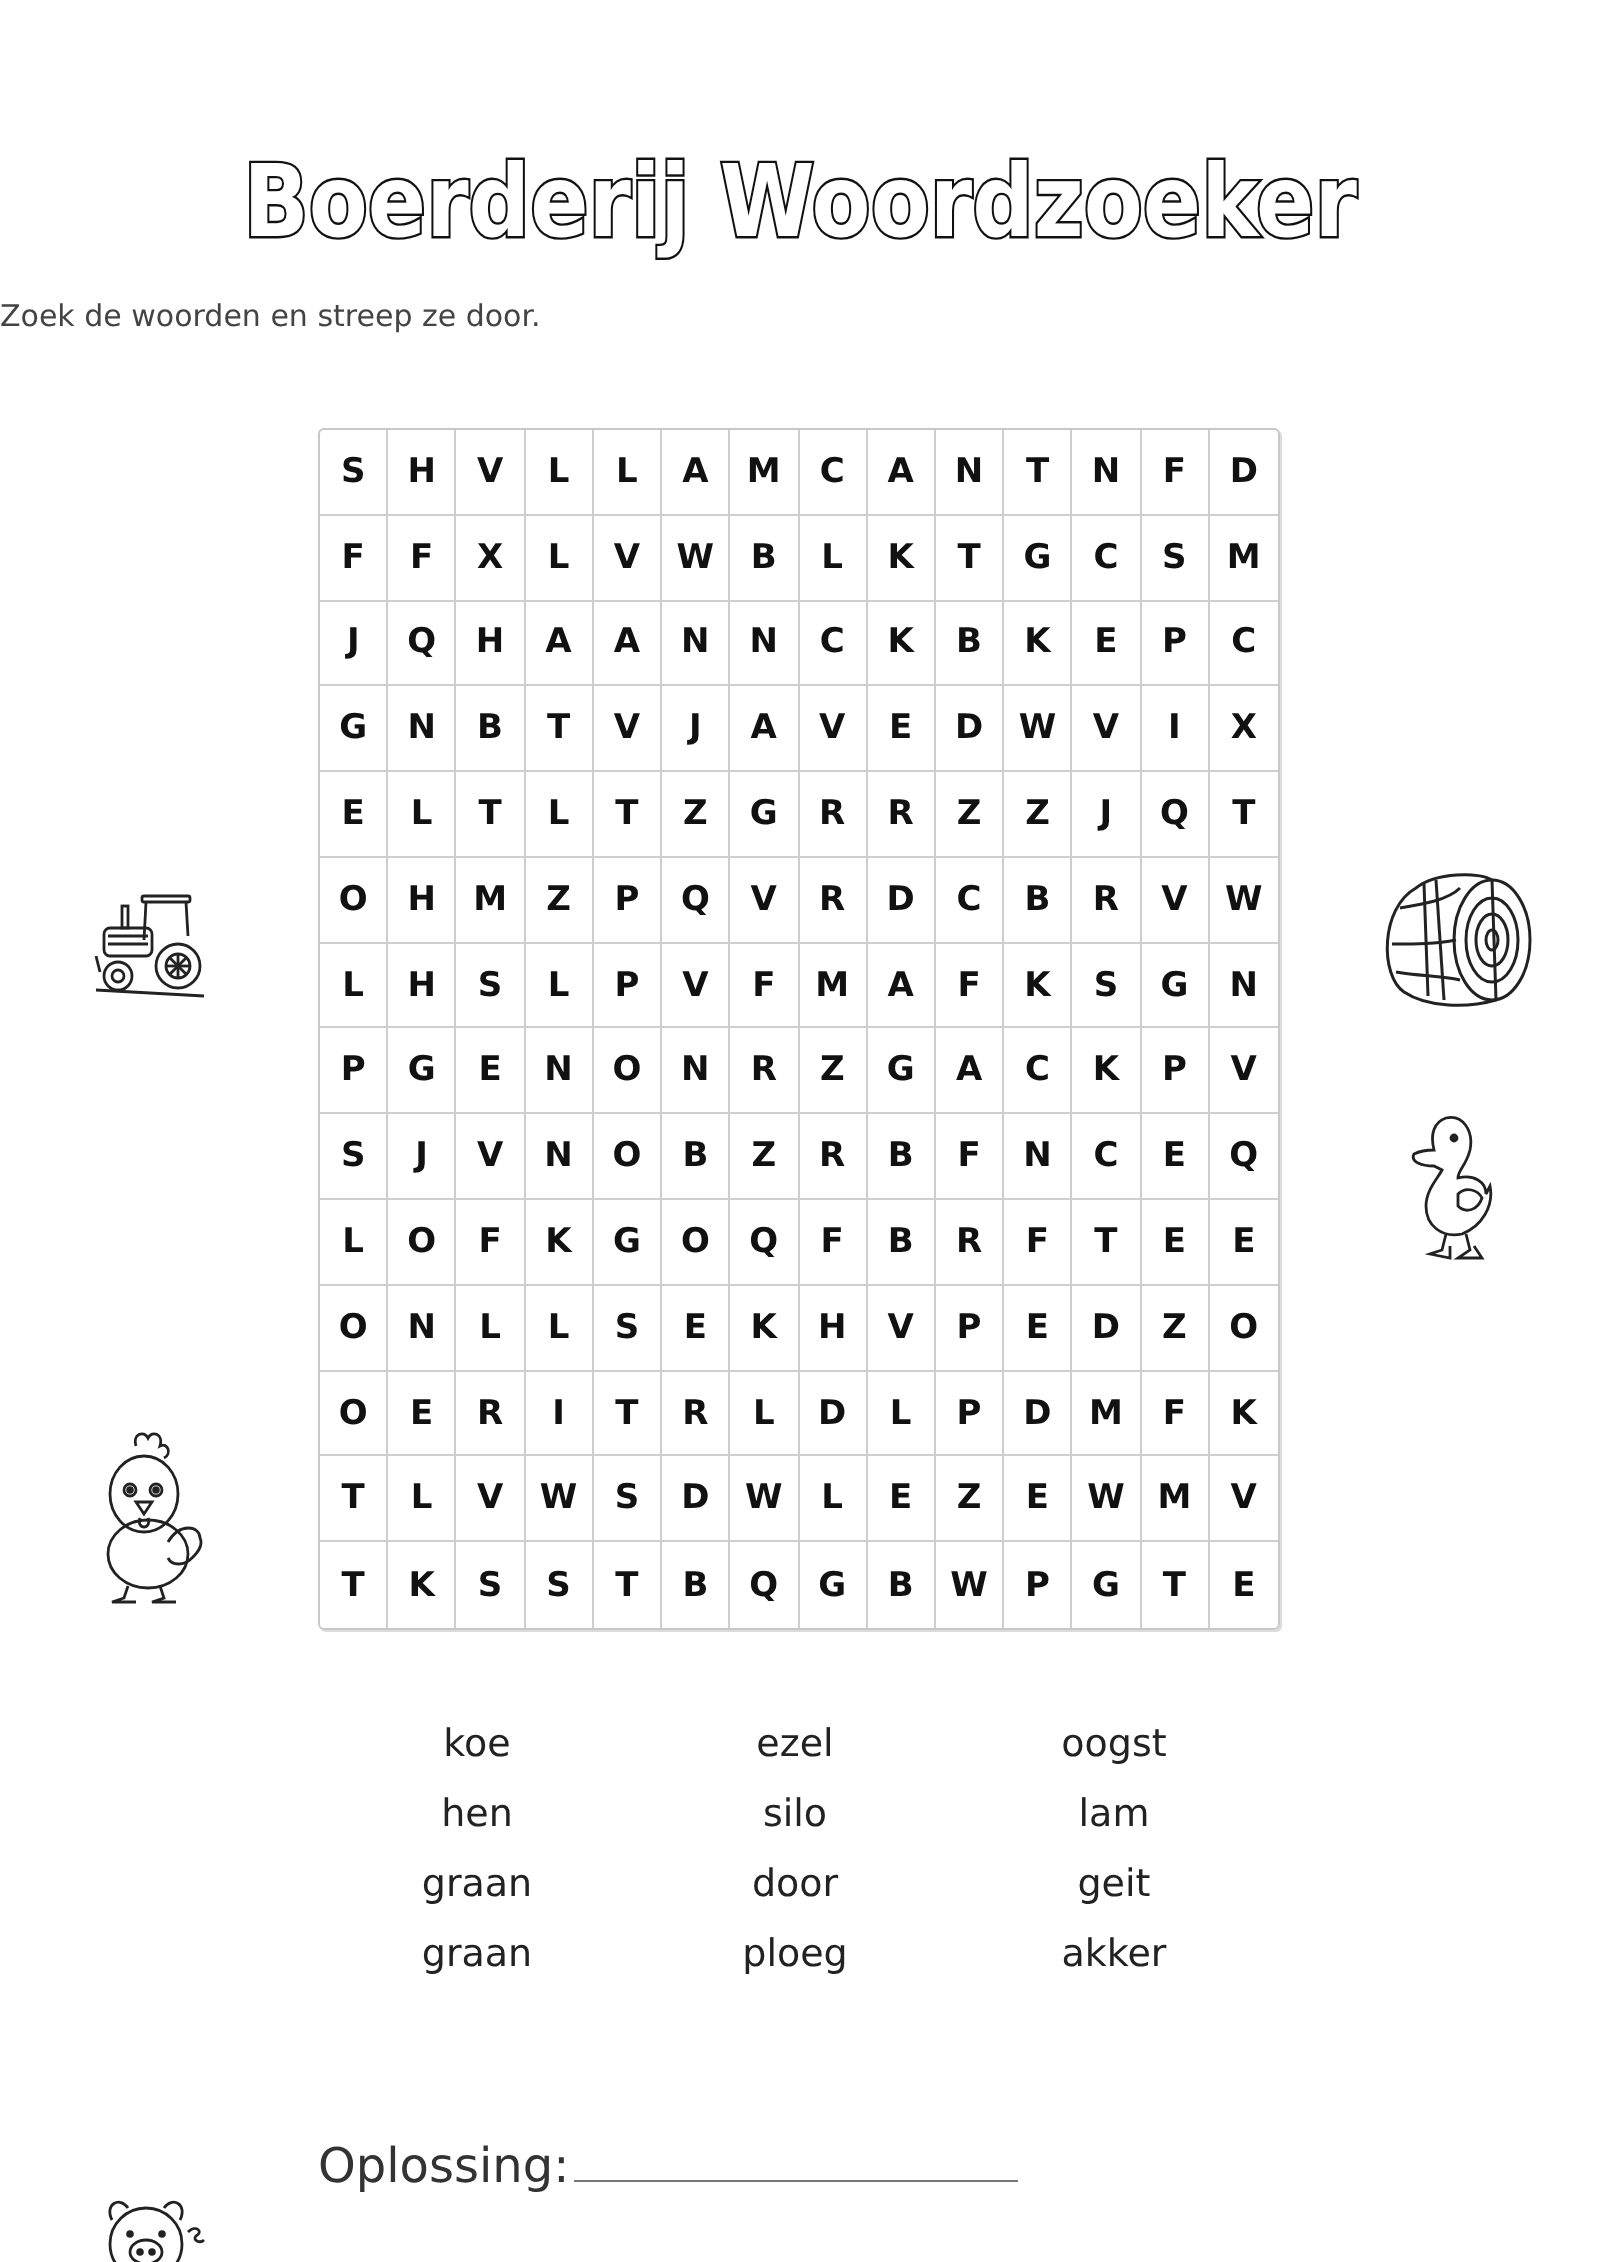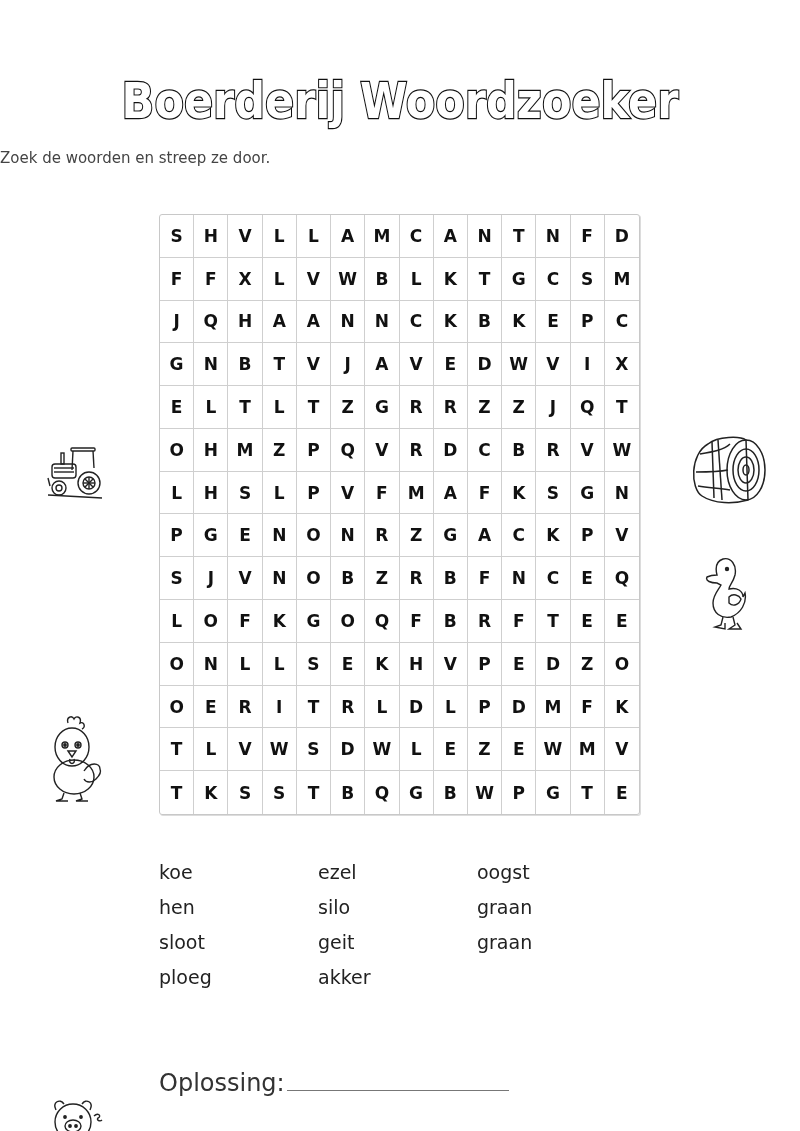--- a/index.html
+++ b/index.html
@@ -26,21 +26,21 @@
     font-family: "DejaVu Sans", sans-serif; font-weight: bold; font-size: 17px; color: #111;
     box-sizing: border-box;
   }
   .cell.lastcol { border-right: none; }
   .cell.lastrow { border-bottom: none; }
   .words {
     position: absolute; left: 159px; top: 858px; width: 480px;
     display: grid; grid-template-columns: 159px 159px 160px; grid-auto-rows: 35px;
     font-family: "DejaVu Sans", sans-serif; font-size: 19px; color: #222;
   }
-  .words span { line-height: 28px; }
+  .words span { line-height: 28px; text-align: center; }
   .solution-label {
     position: absolute; left: 159px; top: 1069px; font-size: 24px; color: #333;
     font-family: "DejaVu Sans", sans-serif;
   }
   .solution-line {
     position: absolute; left: 287px; top: 1090px; width: 222px; height: 0;
     border-top: 1.5px solid #777;
   }
   .illus { position: absolute; }
   .illus svg { display: block; }
@@ -249,22 +249,23 @@
     <div class="cell lastrow">T</div>
     <div class="cell lastcol lastrow">E</div>
   </div>
 
 <div class="words" id="words">
     <span>koe</span>
     <span>ezel</span>
     <span>oogst</span>
     <span>hen</span>
     <span>silo</span>
+    <span>lam</span>
     <span>graan</span>
-    <span>sloot</span>
+    <span>door</span>
     <span>geit</span>
     <span>graan</span>
     <span>ploeg</span>
     <span>akker</span>
     <span></span>
   </div>
 
 <div class="solution-label">Oplossing:</div>
 <div class="solution-line"></div>
 

